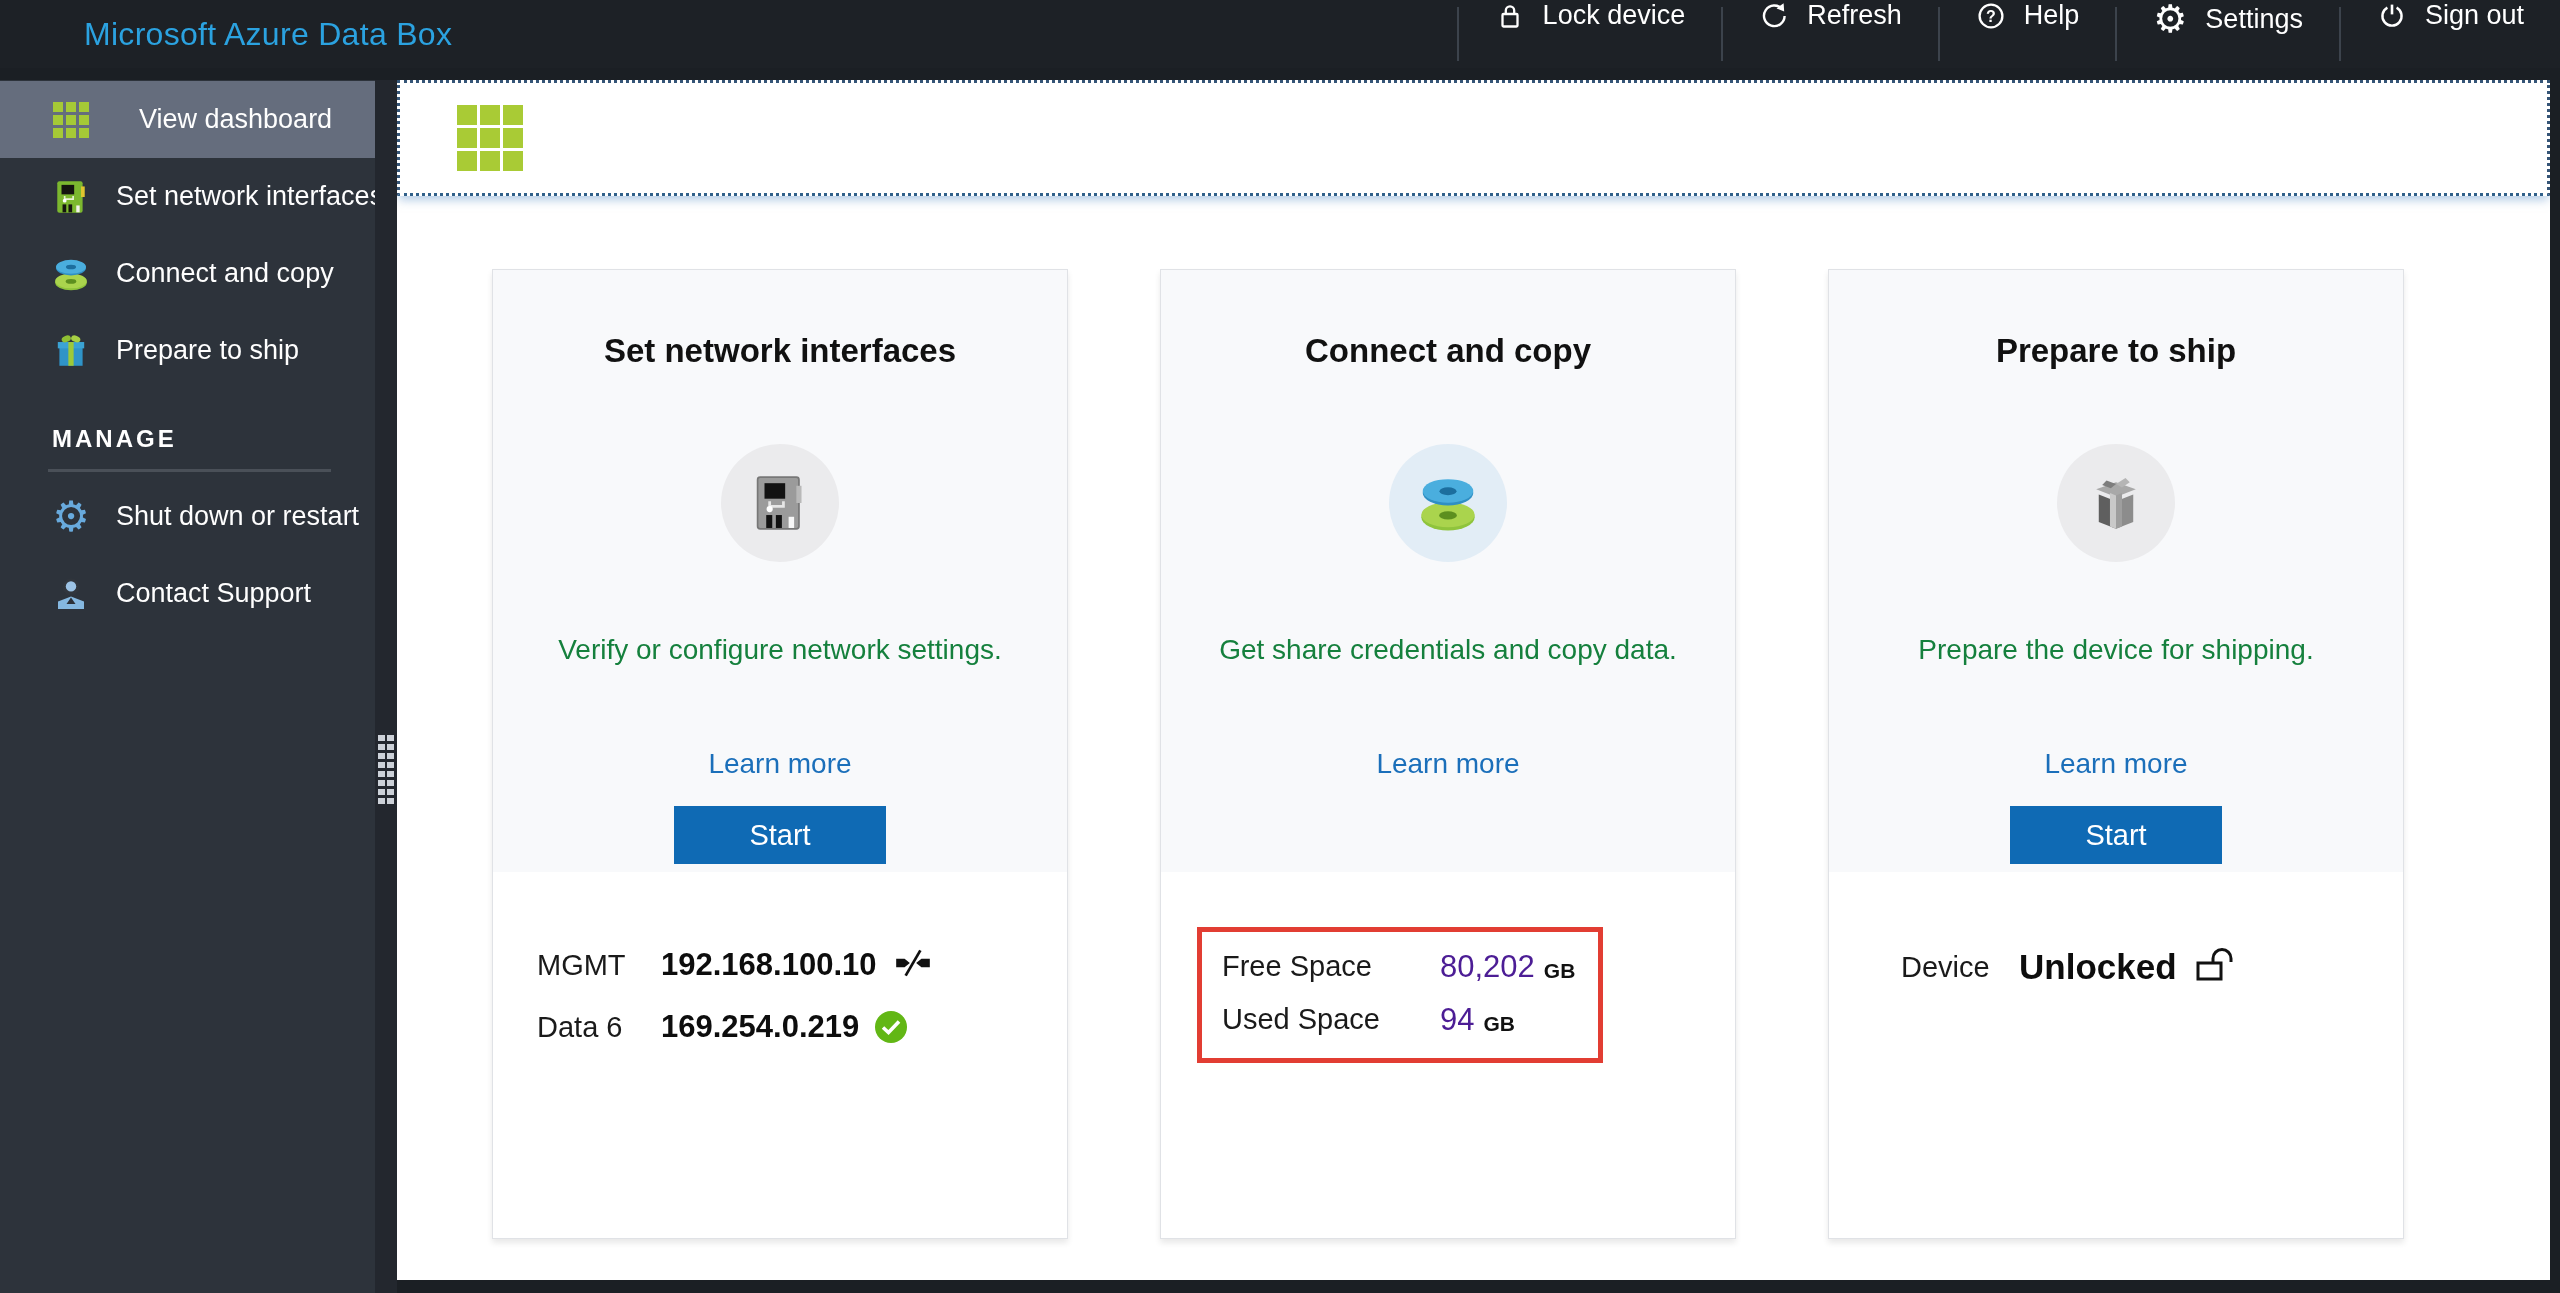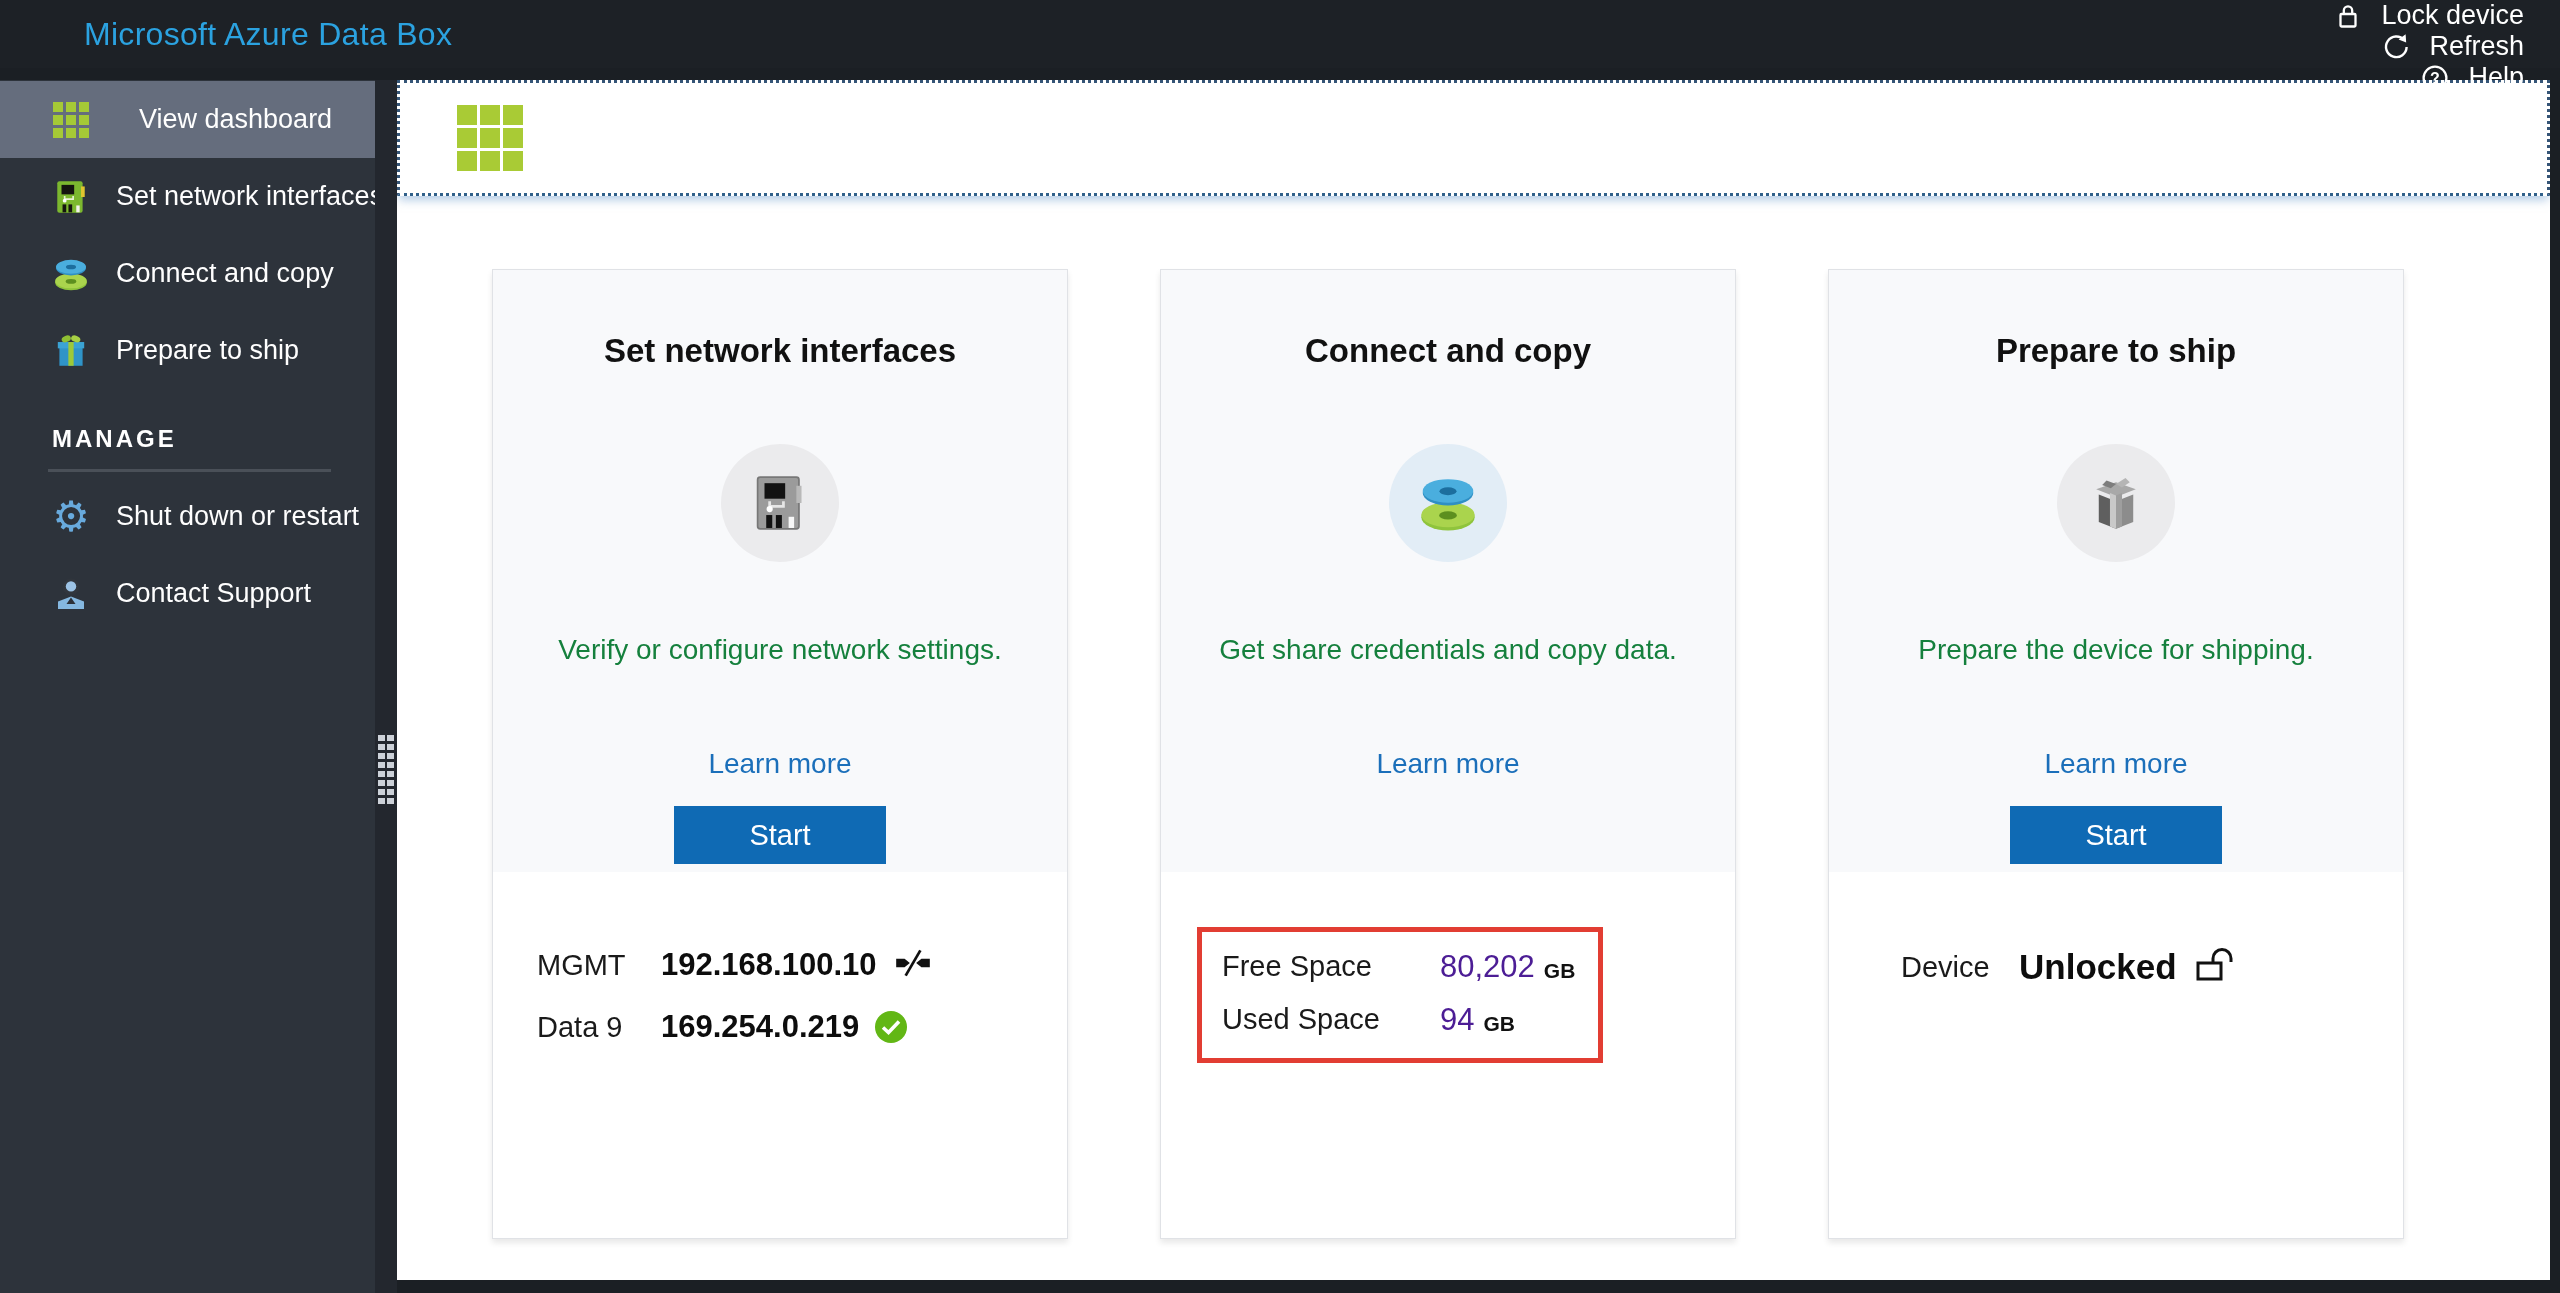--- a/index.html
+++ b/index.html
@@ -3,21 +3,21 @@
 <meta charset="utf-8">
 <style>
   * { box-sizing: border-box; margin: 0; padding: 0; }
   html,body { width:2560px; height:1293px; overflow:hidden; background:#1b1f24;
     font-family:"Liberation Sans", sans-serif; }
 
   
   .topbar { position:absolute; left:0; top:0; width:2560px; height:68px;
     background:#1d2126; display:flex; align-items:center; z-index:5; }
   .brand { margin-left:84px; font-size:32px; font-weight:400; color:#2ba2e0; letter-spacing:.3px; }
-  .tb-actions { margin-left:auto; display:flex; height:100%; align-items:flex-end;flex-direction:column; }
+  .tb-actions { margin-left:auto; display:flex; height:100%; align-items:flex-start; }
   .tb-sep { width:2px; height:54px; background:#3c434c; align-self:center; }
   .tb-btn { display:flex; align-items:center; gap:18px; padding:0 36px; color:#fff;
     font-size:27px; cursor:pointer; }
   .tb-btn svg { display:block; }
   .glyph-gear { font-size:38px; line-height:1; color:#fff; font-family:"DejaVu Sans", sans-serif; }
 
   
   .sidebar { position:absolute; left:0; top:80px; bottom:0; width:397px; background:#2d333b; }
   .side-gutter { position:absolute; right:0; top:0; bottom:0; width:22px; background:#23272e; }
   .grip { position:absolute; left:3px; top:655px; display:grid;
@@ -290,21 +290,21 @@
             <span class="data-value">192.168.100.10</span>
             <span>
               <svg width="40" height="28" viewBox="0 0 38 26">
                 <path d="M3 9 h8 l5 4 -5 4 h-8 z" fill="#111"></path>
                 <path d="M35 9 h-8 l-5 4 5 4 h8 z" fill="#111"></path>
                 <path d="M12 25 L26 1" stroke="#111" stroke-width="2.6"></path>
               </svg>
             </span>
           </div>
           <div class="data-row">
-            <span class="data-label">Data 9</span>
+            <span class="data-label">Data 6</span>
             <span class="data-value">169.254.0.219</span>
             <span class="check-badge">
               <svg width="20" height="16" viewBox="0 0 20 16">
                 <path d="M2 8.5 L7.5 13.5 L18 2.5" stroke="#fff" stroke-width="3.6" fill="none"></path>
               </svg>
             </span>
           </div>
         </div>
       </div>
     </div>

